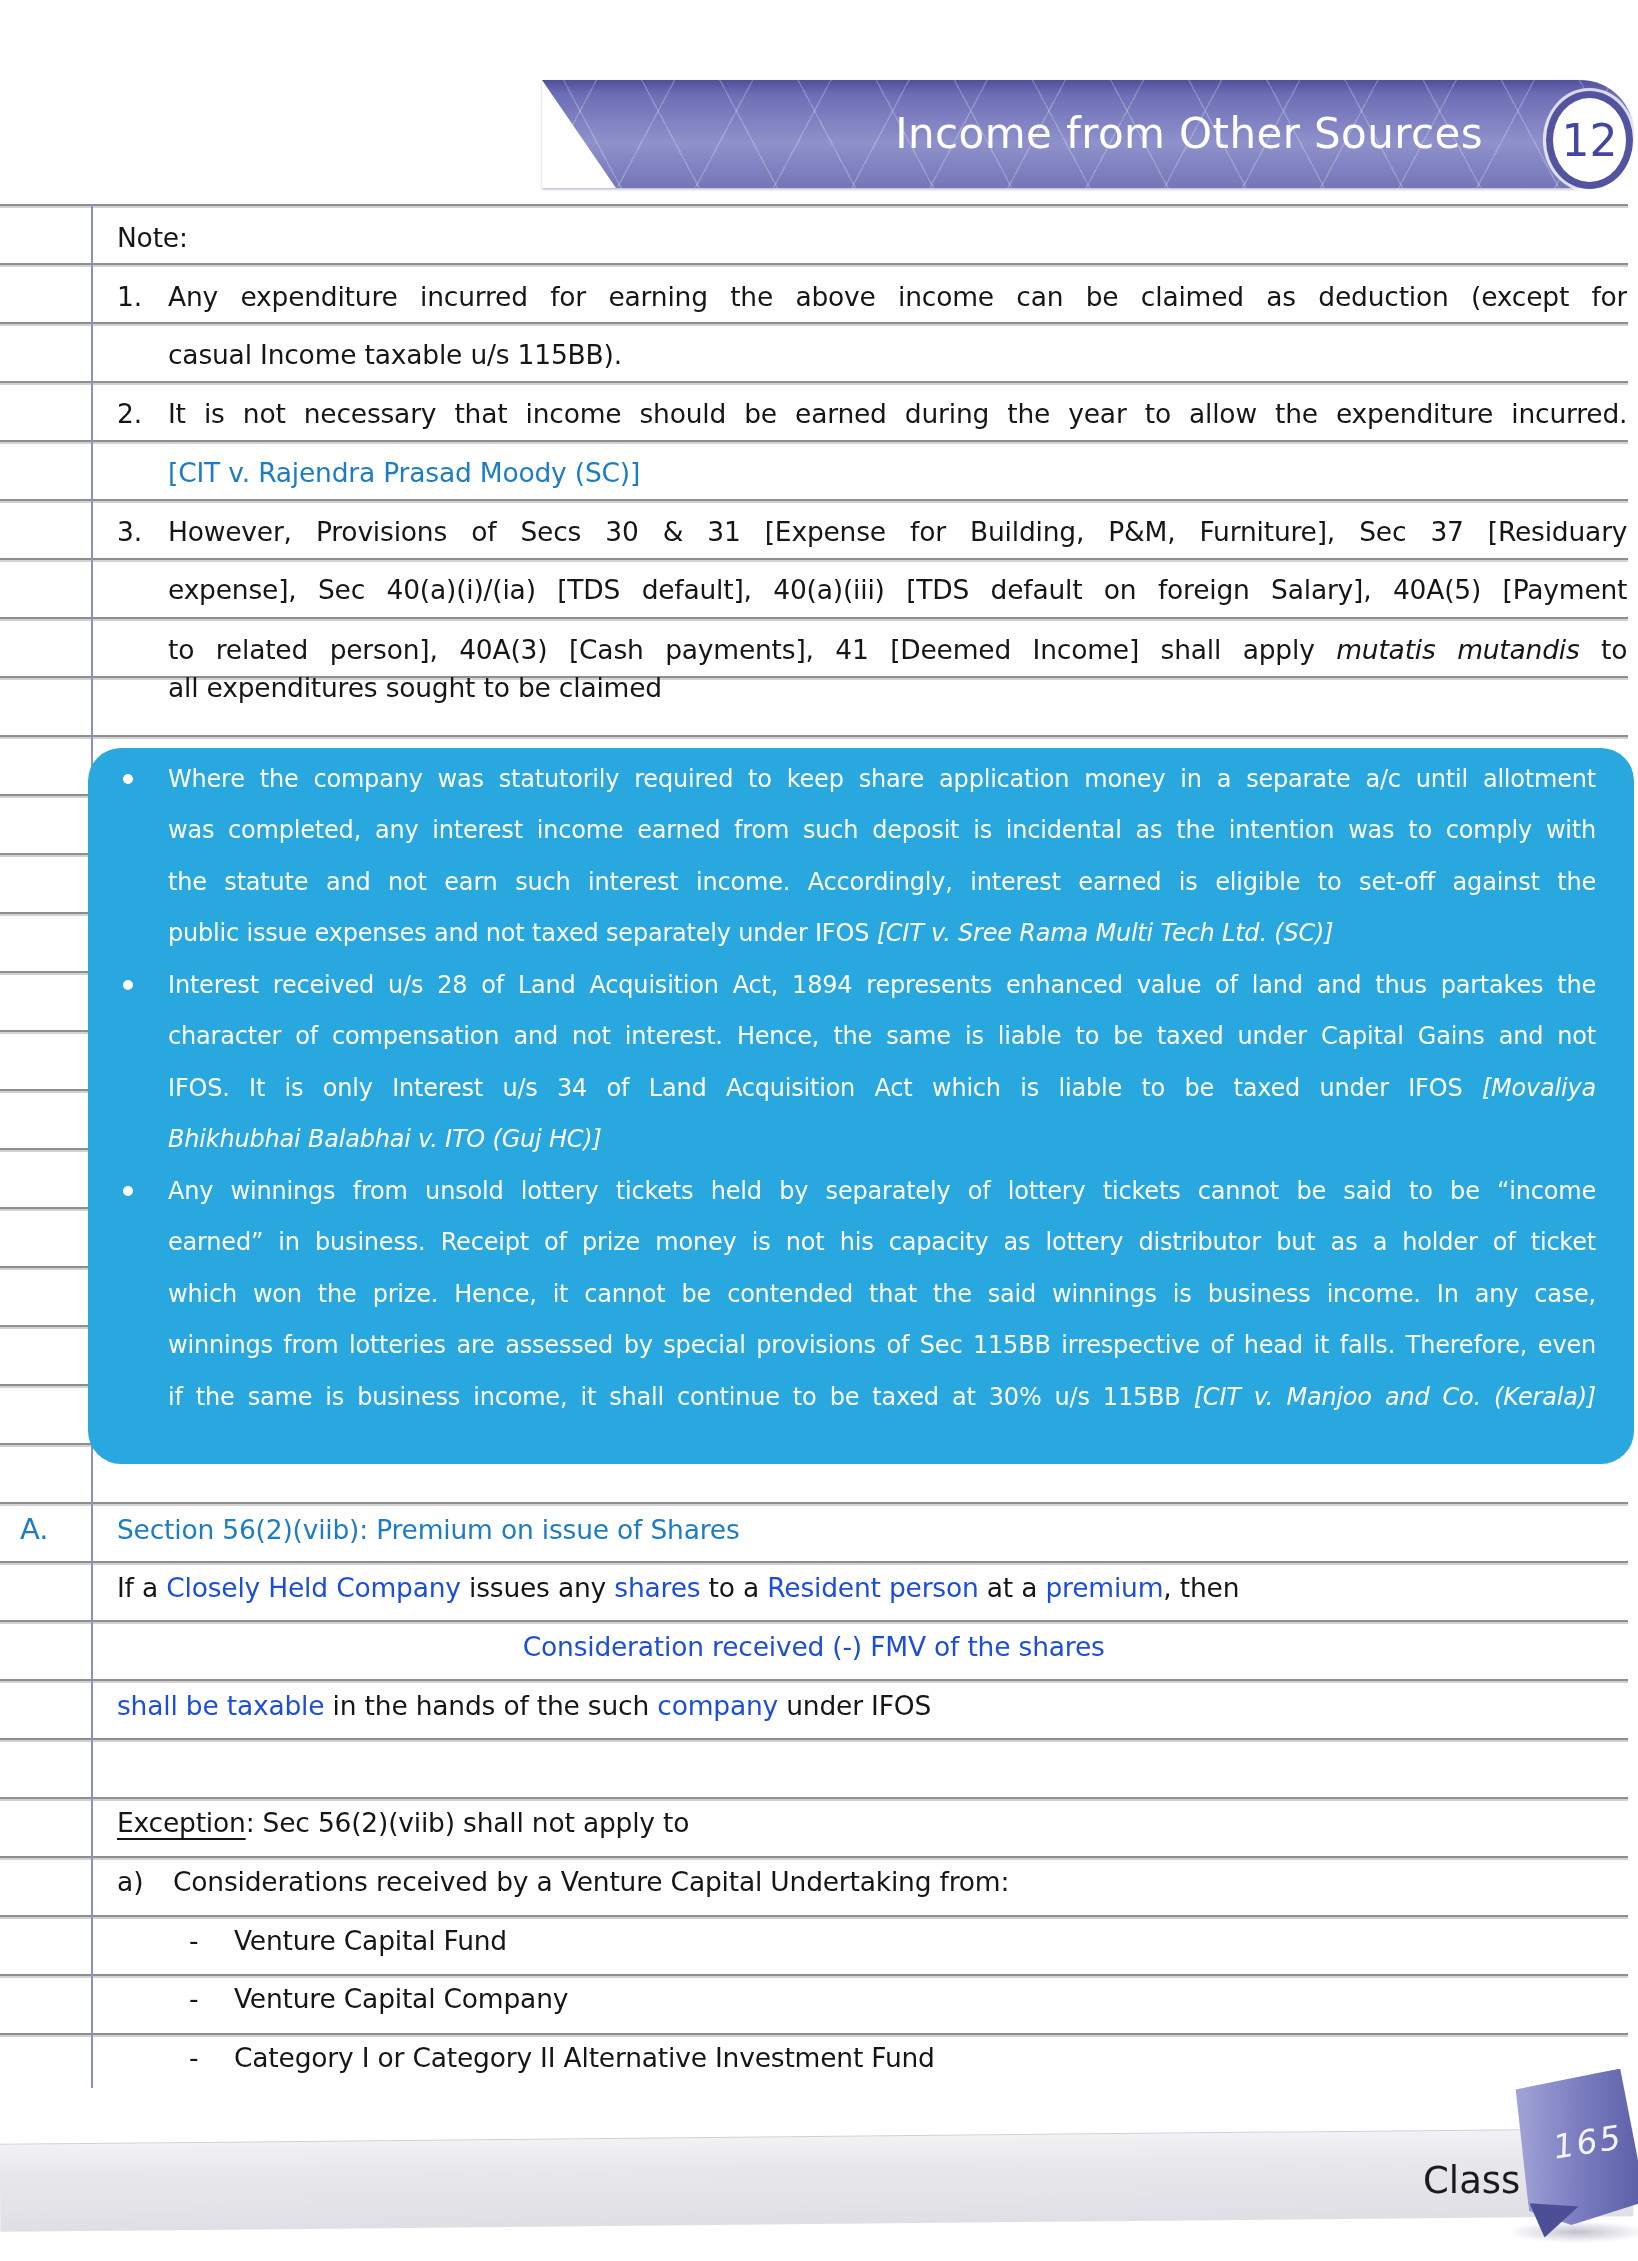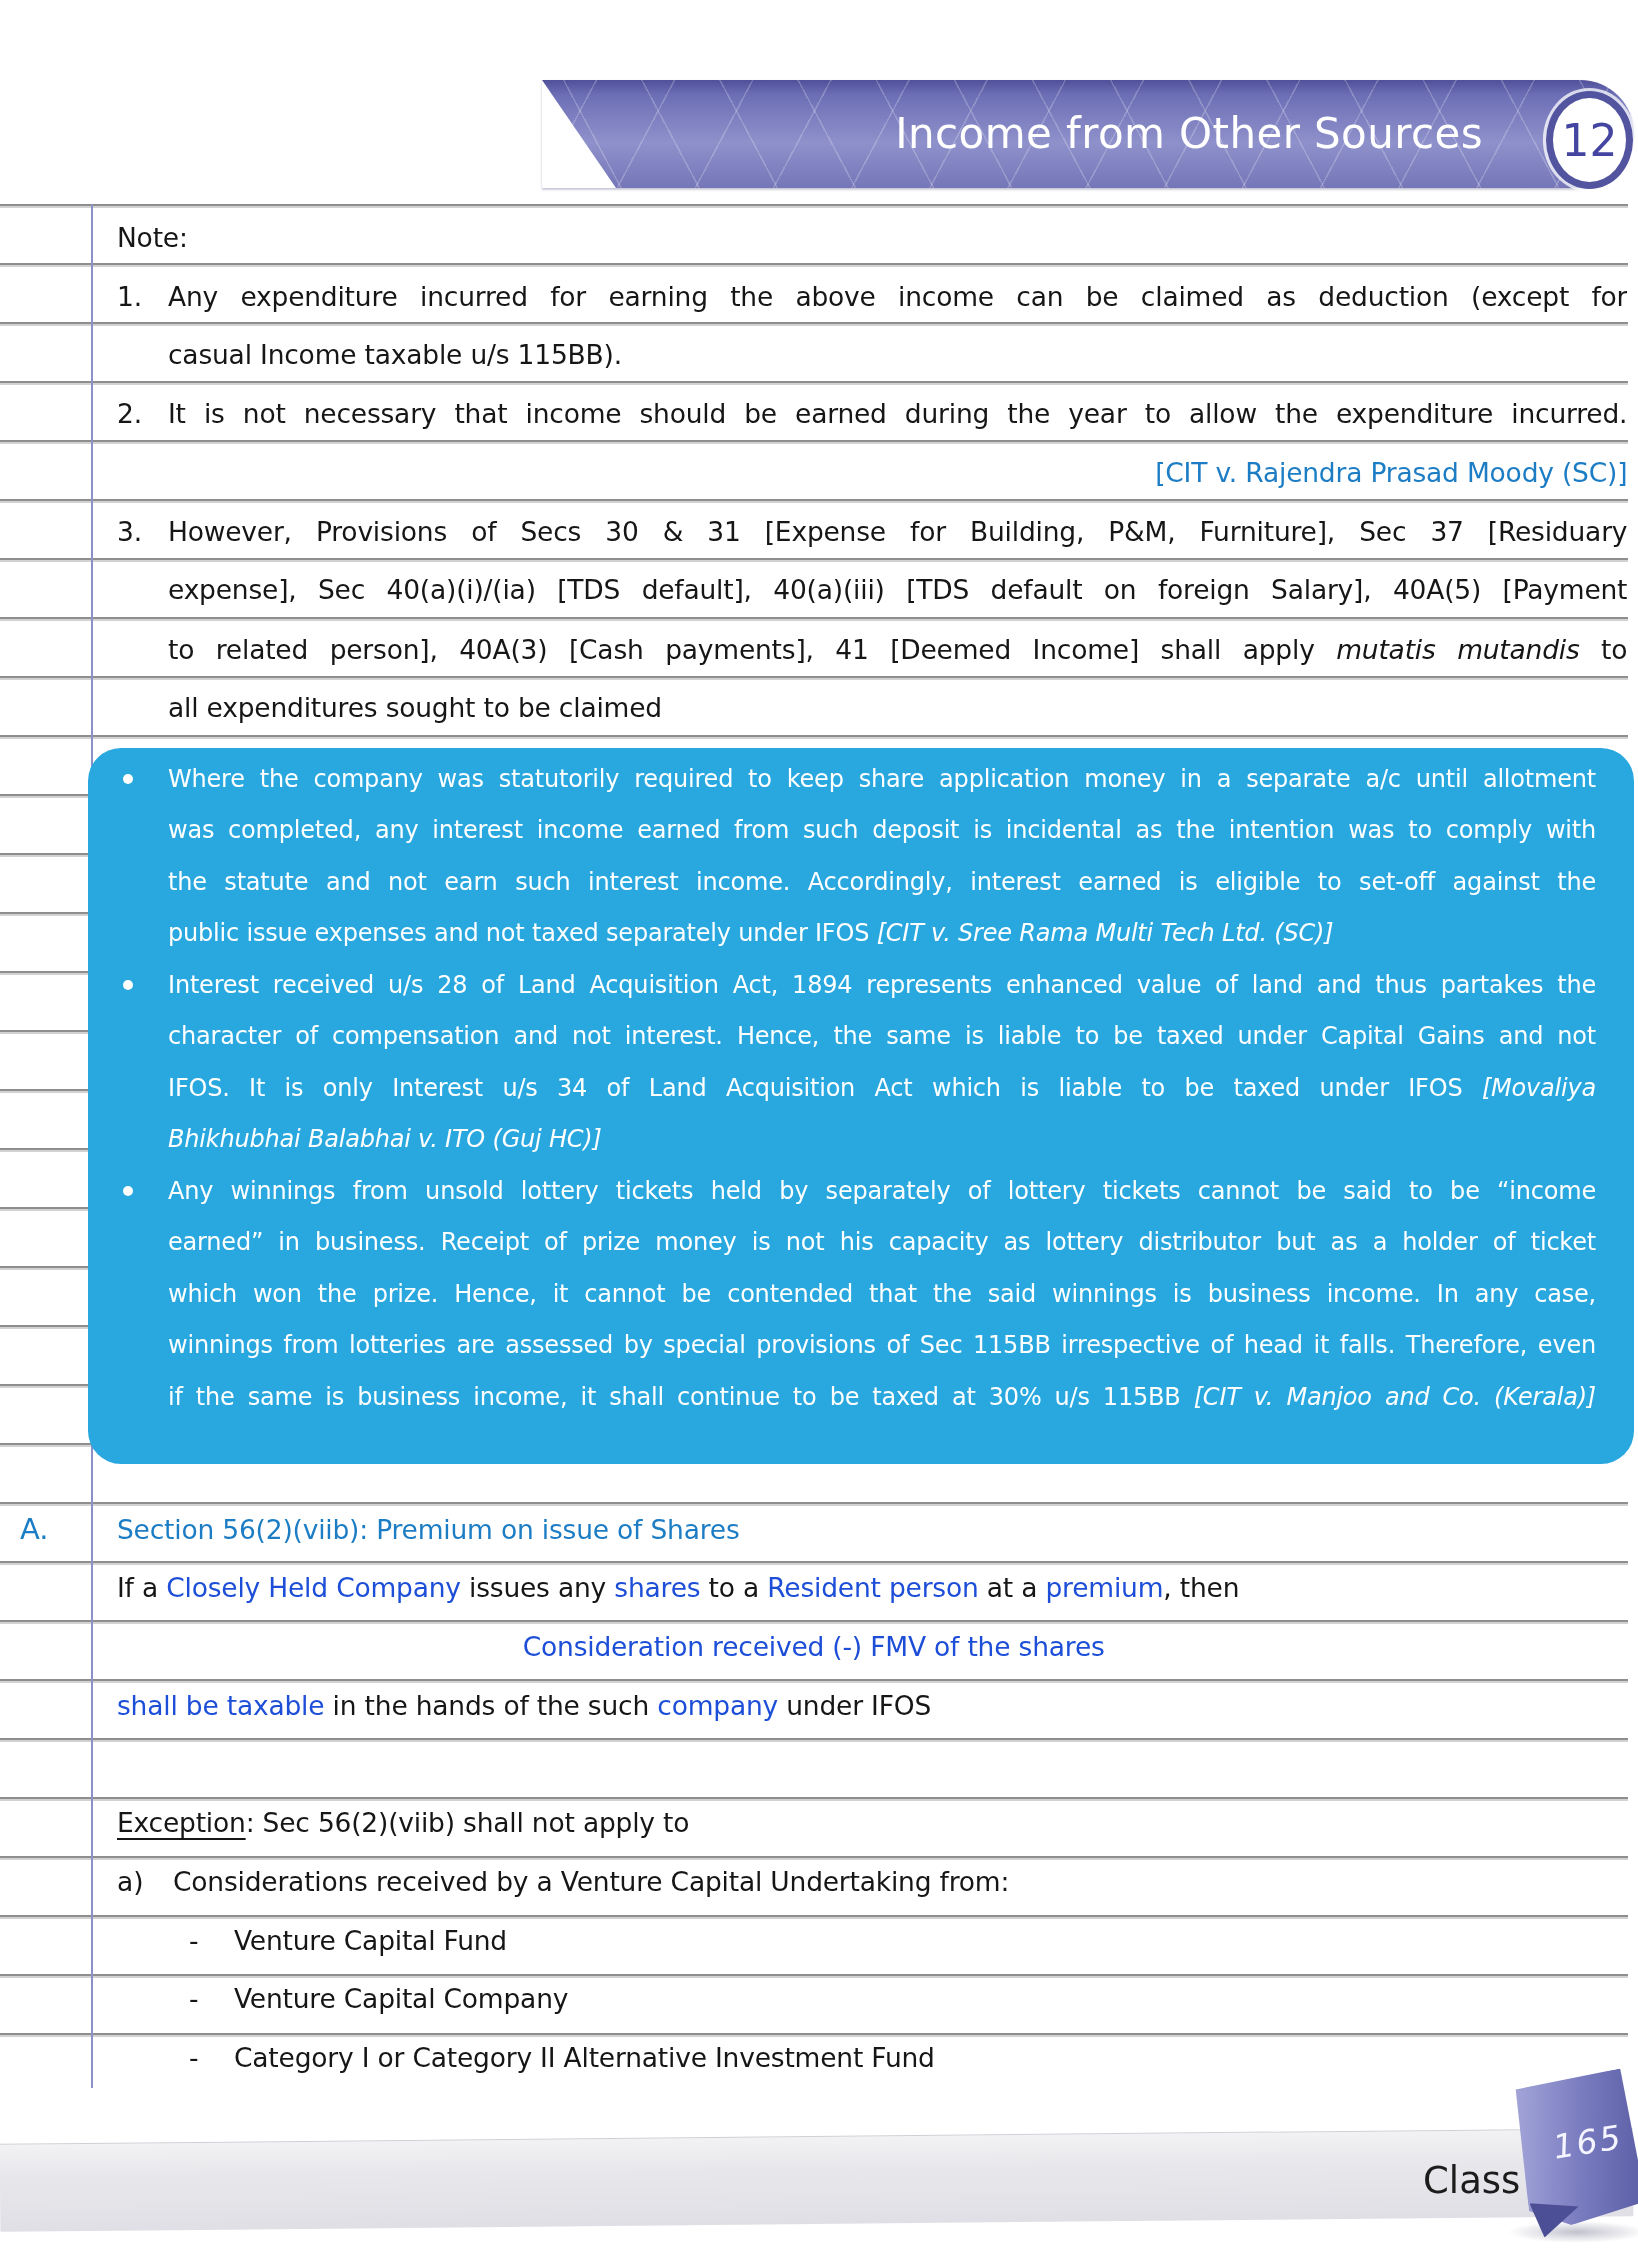--- a/index.html
+++ b/index.html
@@ -40,21 +40,21 @@
     font-size:44px;color:#4345a0;
   }
   
   .row{position:absolute;left:168px;right:11.7px;height:59px;line-height:59px;
        font-size:26.5px;letter-spacing:-0.2px;overflow:hidden;}
   .num{position:absolute;left:117px;width:48px;height:59px;line-height:59px;font-size:26.5px;}
   .l150{left:117px;}
   .l222{left:173px;}
   .l300{left:234px;}
   .just{text-align:justify;text-align-last:justify;}
-  .right{text-align:right;}
+  .right{}
   .center{text-align:center;left:0;right:11.7px;}
   .blue{color:#1d7dc4;}
   .red{color:#1d4ed8;}
   .it{font-style:italic;}
   .ul{text-decoration:underline;text-underline-offset:5.5px;text-decoration-thickness:1.6px;}
   .sec-label{position:absolute;left:20px;width:62px;height:59px;line-height:59px;
              font-size:29px;color:#1d7dc4;}
   
   .callout{
     position:absolute;left:88px;top:748px;width:1546px;height:716px;
@@ -103,21 +103,21 @@
 <div class="row" style="top:325px">casual Income taxable u/s 115BB).</div>
 
 <div class="num" style="top:384px">2.</div>
 <div class="row just" style="top:384px">It is not necessary that income should be earned during the year to allow the expenditure incurred.</div>
 <div class="row right blue" style="top:443px">[CIT v. Rajendra Prasad Moody (SC)]</div>
 
 <div class="num" style="top:502px">3.</div>
 <div class="row just" style="top:502px">However, Provisions of Secs 30 &amp; 31 [Expense for Building, P&amp;M, Furniture], Sec 37 [Residuary</div>
 <div class="row just" style="top:560px">expense], Sec 40(a)(i)/(ia) [TDS default], 40(a)(iii) [TDS default on foreign Salary], 40A(5) [Payment</div>
 <div class="row just" style="top:620px"><span>to related person], 40A(3) [Cash payments], 41 [Deemed Income] shall apply </span><span class="it">mutatis mutandis</span><span> to</span></div>
-<div class="row" style="top:678px">all expenditures sought to be claimed</div>
+<div class="row" style="top:658px">all expenditures sought to be claimed</div>
 
 <div class="callout"></div>
 
 <div class="dot" style="top:774px"></div>
 <div class="c-row just" style="top:754px">Where the company was statutorily required to keep share application money in a separate a/c until allotment</div>
 <div class="c-row just" style="top:805px">was completed, any interest income earned from such deposit is incidental as the intention was to comply with</div>
 <div class="c-row just" style="top:857px">the statute and not earn such interest income. Accordingly, interest earned is eligible to set-off against the</div>
 <div class="c-row" style="top:908px"><span>public issue expenses and not taxed separately under IFOS </span><span class="it">[CIT v. Sree Rama Multi Tech Ltd. (SC)]</span></div>
 
 <div class="dot" style="top:980px"></div>

